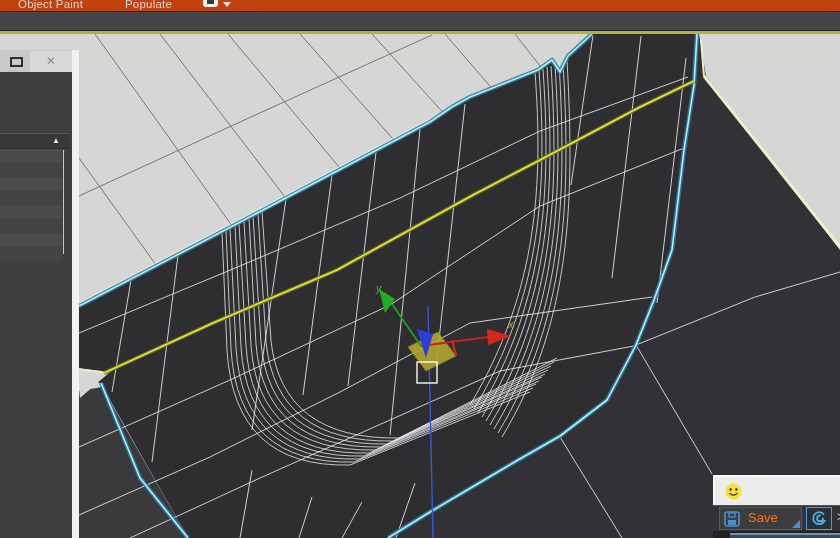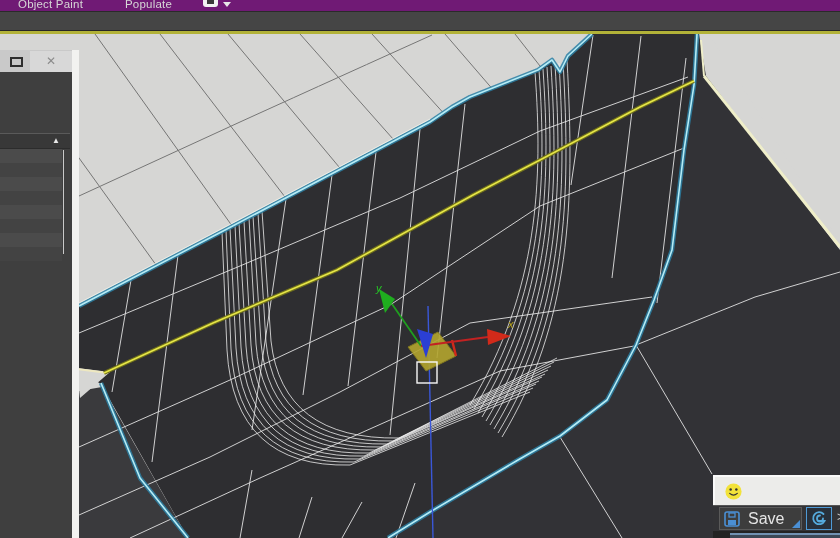--- a/index.html
+++ b/index.html
@@ -1,21 +1,21 @@
 <!DOCTYPE html>
 <html><head>
 <meta charset="utf-8">
 <style>
   html,body{margin:0;padding:0;}
   body{width:840px;height:538px;overflow:hidden;background:#d6d6d4;
        font-family:"Liberation Sans", sans-serif;}
   #stage{position:relative;width:840px;height:538px;overflow:hidden;}
 
   
-  .menubar{position:absolute;left:0;top:0;width:840px;height:11px;background:#701a75;
+  .menubar{position:absolute;left:0;top:0;width:840px;height:11px;background:#c2410c;
            overflow:hidden;z-index:30;}
   .menu-item{position:absolute;top:-4px;height:16px;line-height:16px;color:#d6d6d6;
              font-size:11.5px;letter-spacing:.2px;cursor:default;}
   .mi-objectpaint{left:18px;}
   .mi-populate{left:125px;}
   .mb-icon{position:absolute;left:203px;top:-3px;width:15px;height:10px;background:#f2f2f2;
            border-radius:3px;}
   .mb-icon i{position:absolute;left:4px;top:3px;width:7px;height:4px;background:#3a3a3a;display:block;}
   .mb-caret{position:absolute;left:223px;top:2px;width:0;height:0;
             border-left:4px solid transparent;border-right:4px solid transparent;
@@ -46,21 +46,21 @@
   
   .br-panel{position:absolute;left:713px;top:475px;width:127px;height:63px;z-index:25;}
   .br-top{position:relative;height:30px;background:#ececea;border-left:2px solid #fafafa;
           border-top:2px solid #fafafa;box-sizing:border-box;}
   .br-smiley{position:absolute;left:9px;top:5px;width:19px;height:19px;}
   .br-toolbar{position:relative;height:26px;background:#333336;border-top:1px solid #555;
               box-sizing:border-box;}
   .save-btn{position:absolute;left:6px;top:1px;width:83px;height:23px;background:#3d3d3d;
             border:1px solid #5a5a5a;box-sizing:border-box;cursor:pointer;}
   .save-btn .flop{position:absolute;left:3px;top:2px;}
-  .save-label{position:absolute;left:28px;top:2px;color:#e5e5e5;font-size:16px;}
+  .save-label{position:absolute;left:28px;top:2px;color:#f97316;font-size:13px;}
   .save-fly{position:absolute;right:1px;bottom:1px;width:0;height:0;
             border-left:8px solid transparent;border-bottom:8px solid #4a8fd4;}
   .logo-btn{position:absolute;left:93px;top:1px;width:26px;height:23px;background:#28303a;
             border:1px solid #4f9ad6;box-sizing:border-box;cursor:pointer;}
   .ms-prompt{position:absolute;left:124px;top:4px;color:#c8c8c8;font-size:12px;cursor:text;}
   .br-bottom{position:relative;height:7px;background:#232323;}
   .br-bottom i{position:absolute;left:17px;top:2px;width:110px;height:5px;background:#3c4856;
                border-top:2px solid #7191b2;display:block;}
 </style>
 </head>

